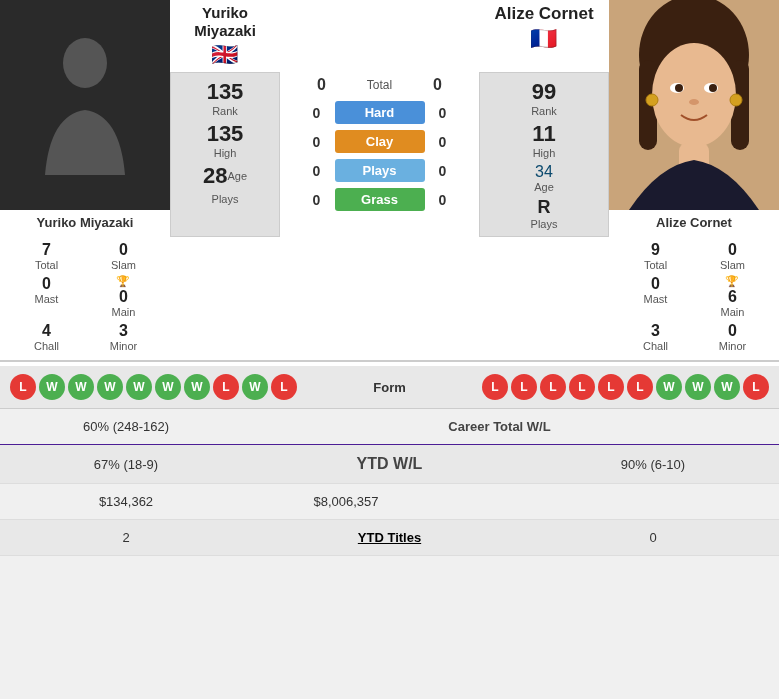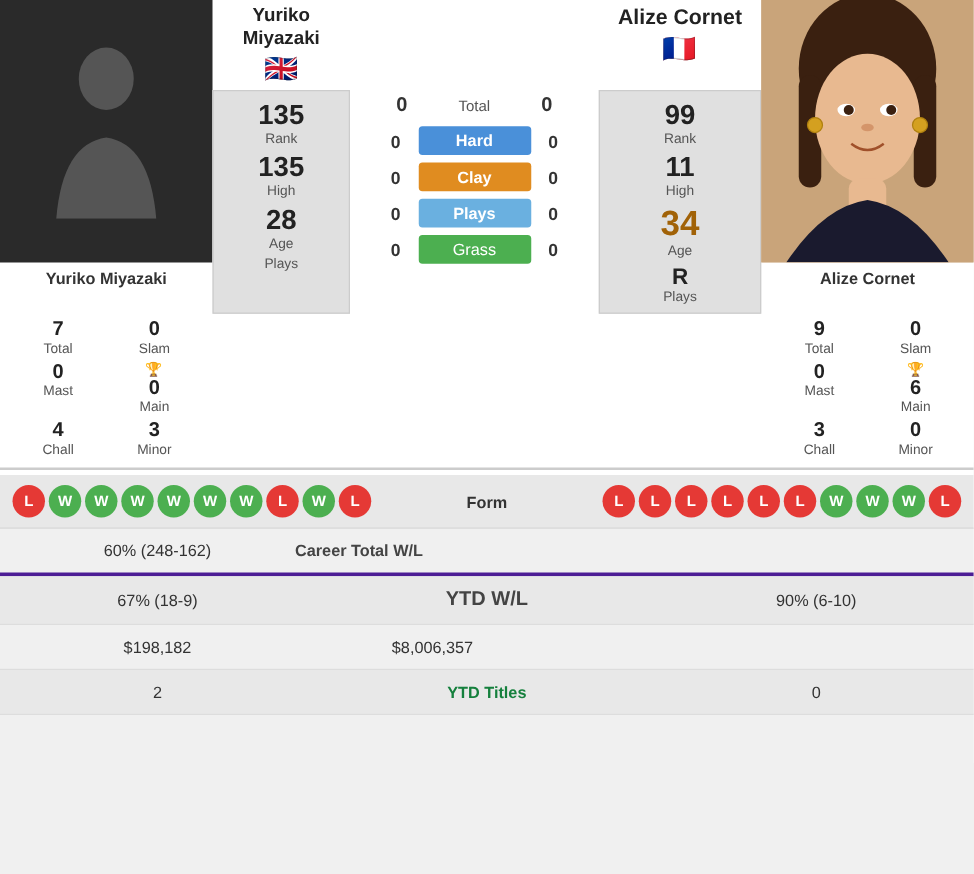--- a/index.html
+++ b/index.html
@@ -60,21 +60,21 @@
           <div style="display:flex; flex-direction:column; align-items:center; margin-bottom:4px;">
             <span style="font-size:22px; font-weight:bold; color:#222;">135</span>
             <span style="font-size:11px; color:#555;">Rank</span>
           </div>
 
           <div style="display:flex; flex-direction:column; align-items:center; margin-bottom:4px;">
             <span style="font-size:22px; font-weight:bold; color:#222;">135</span>
             <span style="font-size:11px; color:#555;">High</span>
           </div>
 
-          <div style="display:flex; flex-direction:column; align-items:center; margin-bottom:4px;">
+          <div style="display:flex; flex-direction:row; align-items:center; margin-bottom:4px;">
             <span style="font-size:22px; font-weight:bold; color:#222;">28</span>
             <span style="font-size:11px; color:#555;">Age</span>
           </div>
 
           <div style="display:flex; flex-direction:column; align-items:center;">
             <span style="font-size:11px; color:#555;">Plays</span>
           </div>
         </div>
 
         <div style="flex:1; display:flex; flex-direction:column; justify-content:flex-start; align-items:center; padding-top:0;">
@@ -98,40 +98,40 @@
           </div>
 
           <div style="display:flex; align-items:center; justify-content:center; width:100%; padding:3px 0;">
             <span style="width:36px; text-align:center; font-size:14px; font-weight:bold; color:#333;">0</span>
             <button style="width:90px; padding:4px 0; border:none; border-radius:3px; background:#6ab0e0; color:#fff; font-size:13px; font-weight:bold; cursor:pointer;">Plays</button>
             <span style="width:36px; text-align:center; font-size:14px; font-weight:bold; color:#333;">0</span>
           </div>
 
           <div style="display:flex; align-items:center; justify-content:center; width:100%; padding:3px 0;">
             <span style="width:36px; text-align:center; font-size:14px; font-weight:bold; color:#333;">0</span>
-            <button style="width:90px; padding:4px 0; border:none; border-radius:3px; background:#4caf50; color:#fff; font-size:13px; font-weight:normal; cursor:pointer;text-align:center;">Grass</button>
+            <button style="width:90px; padding:4px 0; border:none; border-radius:3px; background:#4caf50; color:#fff; font-size:13px; font-weight:bold; cursor:pointer;text-align:center;">Grass</button>
             <span style="width:36px; text-align:center; font-size:14px; font-weight:bold; color:#333;">0</span>
           </div>
 
         </div>
 
         <div style="width:130px; background:#e0e0e0; border:1px solid #ccc; display:flex; flex-direction:column; align-items:center; padding:6px 4px; flex-shrink:0;">
 
           <div style="display:flex; flex-direction:column; align-items:center; margin-bottom:4px;">
             <span style="font-size:22px; font-weight:bold; color:#222;">99</span>
             <span style="font-size:11px; color:#555;">Rank</span>
           </div>
 
           <div style="display:flex; flex-direction:column; align-items:center; margin-bottom:4px;">
             <span style="font-size:22px; font-weight:bold; color:#222;">11</span>
             <span style="font-size:11px; color:#555;">High</span>
           </div>
 
           <div style="display:flex; flex-direction:column; align-items:center; margin-bottom:4px;">
-            <span style="font-size:28px; font-weight:bold; color:#a16207;">34</span>
+            <span style="font-size:16px; font-weight:normal; color:#0c4a6e;">34</span>
             <span style="font-size:11px; color:#555;">Age</span>
           </div>
 
           <div style="display:flex; flex-direction:column; align-items:center;">
             <span style="font-size:18px; font-weight:bold; color:#222;">R</span>
             <span style="font-size:11px; color:#555;">Plays</span>
           </div>
         </div>
 
       </div>
@@ -277,37 +277,37 @@
       <div style="width:26px;height:26px;border-radius:50%;background:#4caf50;display:flex;align-items:center;justify-content:center;font-size:12px;font-weight:bold;color:#fff;">W</div>
       <div style="width:26px;height:26px;border-radius:50%;background:#e53935;display:flex;align-items:center;justify-content:center;font-size:12px;font-weight:bold;color:#fff;">L</div>
     </div>
 
   </div>
 
   <div style="height:1px; background:#ccc;"></div>
 
   <div style="background:#f0f0f0;">
 
-    <div style="display:flex; align-items:center; padding:10px 16px; border-bottom:3px solid #4c1d95;">
+    <div style="display:flex; align-items:center; padding:10px 16px; border-bottom:1px solid #4c1d95;">
       <div style="width:220px; text-align:center; font-size:13px; color:#333;">60% (248-162)</div>
-      <div style="flex:1; text-align:left; font-size:13px; font-weight:bold; color:#444;">Career Total W/L</div>
+      <div style="flex:1; text-align:center; font-size:13px; font-weight:bold; color:#444;">Career Total W/L</div>
     </div>
 
     <div style="display:flex; align-items:center; padding:10px 16px; border-bottom:1px solid #ddd; background:#e8e8e8;">
       <div style="width:220px; text-align:center; font-size:13px; color:#333;">67% (18-9)</div>
       <div style="flex:1; text-align:center; font-size:16px; font-weight:bold; color:#444;">YTD W/L</div>
       <div style="width:220px; text-align:center; font-size:13px; color:#333;">90% (6-10)</div>
     </div>
 
     <div style="display:flex; align-items:center; padding:10px 16px; border-bottom:1px solid #ddd;">
-      <div style="width:220px; text-align:center; font-size:13px; color:#333;">$198,182</div>
+      <div style="width:220px; text-align:center; font-size:13px; color:#333;">$134,362</div>
       <div style="width:220px; text-align:center; font-size:13px; color:#333;">$8,006,357</div>
     </div>
 
     <div style="display:flex; align-items:center; padding:10px 16px; border-bottom:1px solid #ddd; background:#e8e8e8;">
       <div style="width:220px; text-align:center; font-size:13px; color:#333;">2</div>
-      <div style="flex:1; text-align:center; font-size:13px; font-weight:bold; color:#15803d;">YTD Titles</div>
+      <div style="flex:1; text-align:center; font-size:13px; font-weight:bold; color:#000000;text-decoration:underline;">YTD Titles</div>
       <div style="width:220px; text-align:center; font-size:13px; color:#333;">0</div>
     </div>
 
   </div>
 
 </div>
 
 </body></html>

